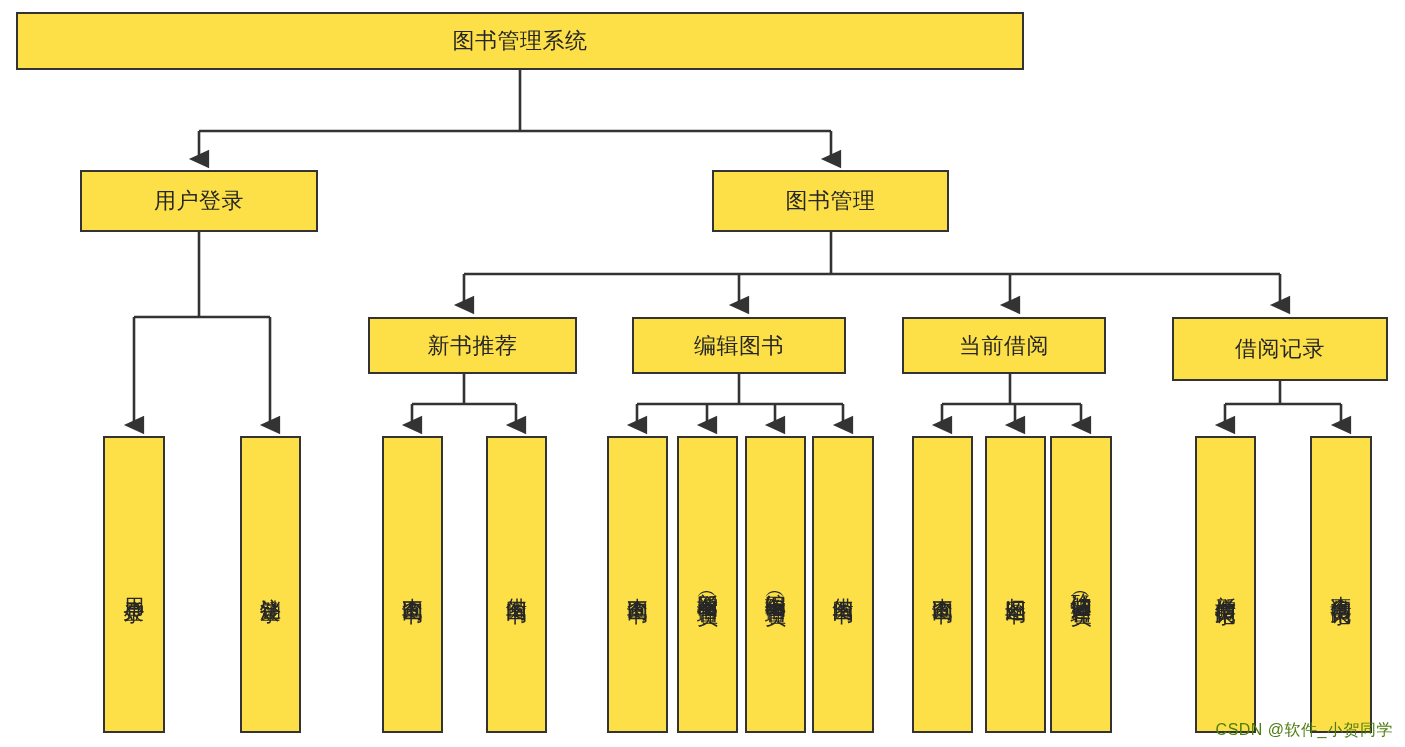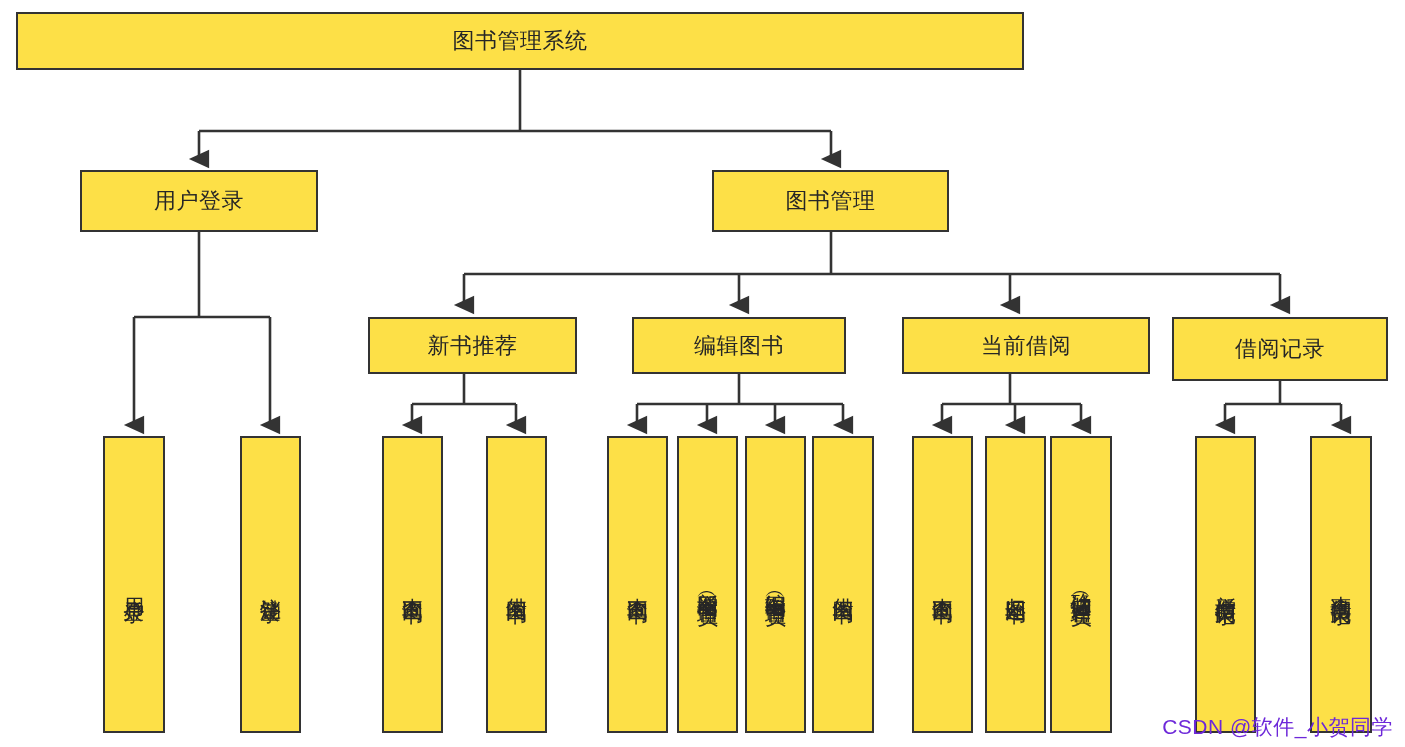--- a/index.html
+++ b/index.html
@@ -54,22 +54,22 @@
   }
   .node.vertical {
     align-items: center;
     justify-content: center;
     padding: 4px 0;
   }
   #watermark {
     position: absolute;
     right: 12px;
     bottom: 6px;
-    font-size: 21px;
-    color: #6d28d9;
+    font-size: 16px;
+    color: #4d7c0f;
     letter-spacing: 0.5px;
     white-space: nowrap;
     user-select: none;
     text-align: right;
   }
 </style>
 </head>
 <body>
 
 <div id="diagram-root">
@@ -134,21 +134,21 @@
   <div class="node" style="left:712px; top:170px; width:237px; height:62px;justify-content:center;">
     <span class="label">图书管理</span>
   </div>
 
   <div class="node" style="left:360px; top:317px; width:209px; height:57px;margin-left:8px;">
     <span class="label">新书推荐</span>
   </div>
   <div class="node" style="left:632px; top:317px; width:214px; height:57px;">
     <span class="label">编辑图书</span>
   </div>
-  <div class="node" style="left:902px; top:317px; width:248px; height:57px;">
+  <div class="node" style="left:902px; top:317px; width:204px; height:57px;">
     <span class="label">当前借阅</span>
   </div>
   <div class="node" style="left:1172px; top:317px; width:216px; height:64px;">
     <span class="label">借阅记录</span>
   </div>
 
   <div class="node vertical" style="left:103px; top:436px; width:62px; height:297px;">
     <span class="label">用户登录</span>
   </div>
   <div class="node vertical" style="left:240px; top:436px; width:61px; height:297px;">

